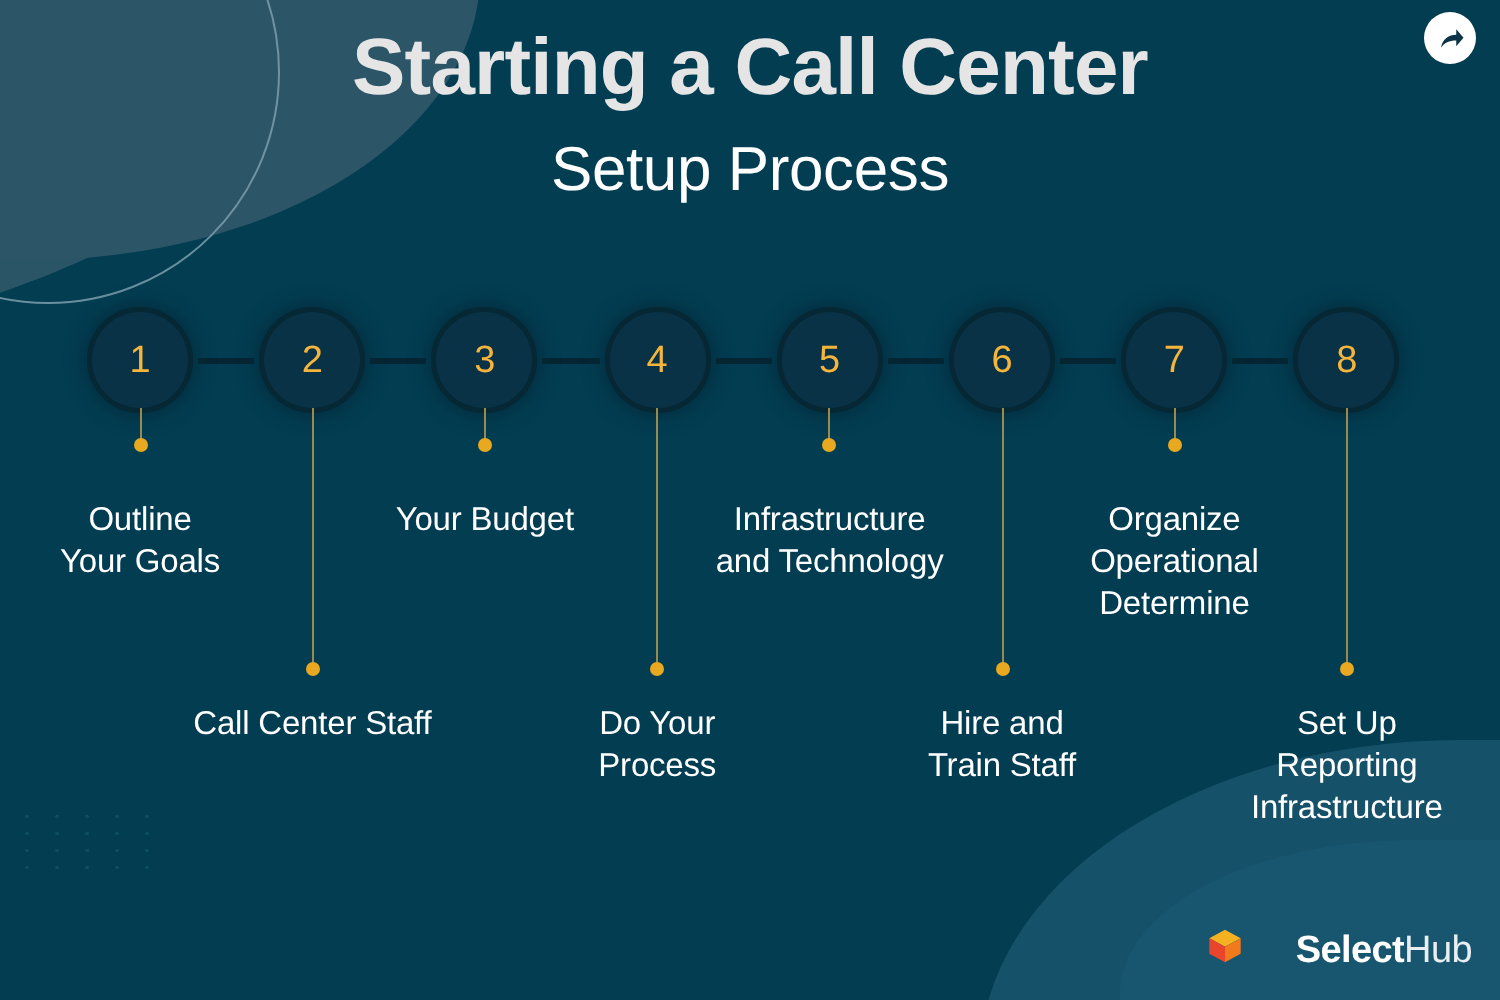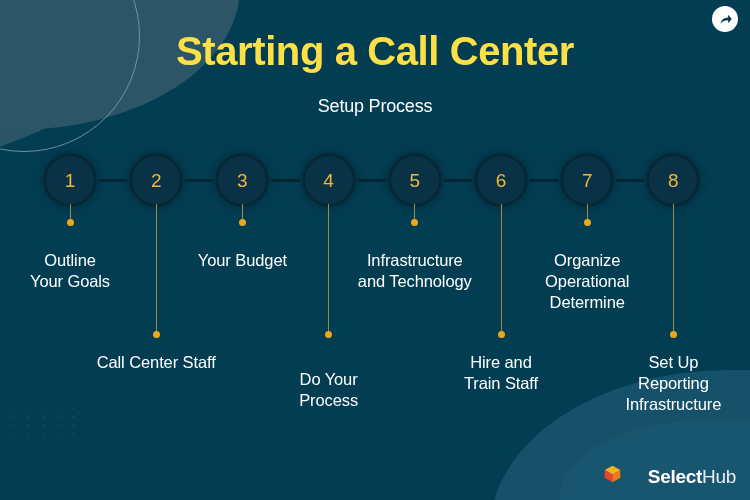--- a/index.html
+++ b/index.html
@@ -96,31 +96,31 @@
     align-items: center;
     justify-content: center;
     cursor: pointer;
   }
   .share-btn svg { display: block; }
 
   
   .header { position: absolute; left: 0; right: 0; top: 0; text-align: center; }
   .title {
     margin: 0;
-    padding-top: 30px;
+    padding-top: 13px;
     font-size: 40px;
     font-weight: bold;
-    color: #fde047;
+    color: #e5e5e5;
     letter-spacing: -0.4px;
     line-height: 1.05;
   }
   .subtitle {
-    margin: 12px;
+    margin: 0;
     padding-top: 12px;
-    font-size: 18px;
+    font-size: 31px;
     font-weight: normal;
     color: #ffffff;
     letter-spacing: -0.2px;
   }
 
   
   .timeline { position: absolute; left: 0; top: 0; width: 750px; height: 500px; }
 
   .connector {
     position: absolute;
@@ -250,21 +250,21 @@
       <div class="stem" style="left: 241.9px; top: 204px; height: 18px;"></div>
       <div class="dot" style="left: 238.9px; top: 218.5px;"></div>
       <div class="label label-up" style="left: 147.4px; top: 250px;">
         <div>Your Budget</div>
       </div>
       <div class="node" style="left: 304.6px; top: 156px;">
         <span class="node-num">4</span>
       </div>
       <div class="stem" style="left: 328.1px; top: 204px; height: 130px;"></div>
       <div class="dot" style="left: 325.1px; top: 330.5px;"></div>
-      <div class="label label-down" style="left: 233.6px; top: 369px;">
+      <div class="label label-down" style="left: 233.6px; top: 352px;">
         <div>Do Your</div>
         <div>Process</div>
       </div>
       <div class="node" style="left: 390.8px; top: 156px;">
         <span class="node-num">5</span>
       </div>
       <div class="stem" style="left: 414.3px; top: 204px; height: 18px;"></div>
       <div class="dot" style="left: 411.3px; top: 218.5px;"></div>
       <div class="label label-up" style="left: 319.8px; top: 250px;">
         <div>Infrastructure</div>

